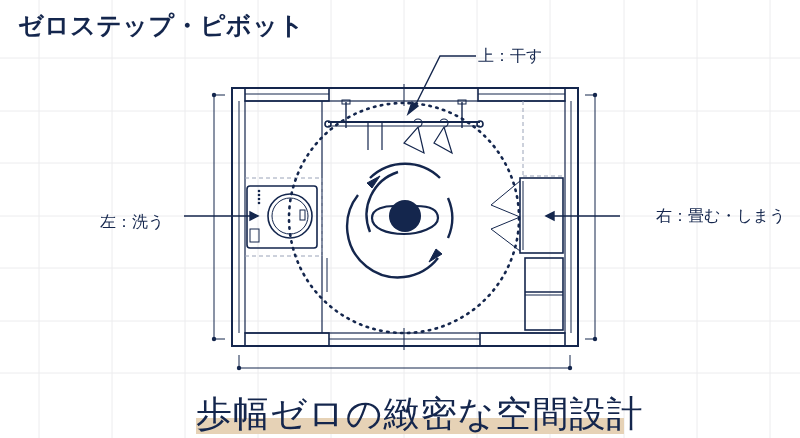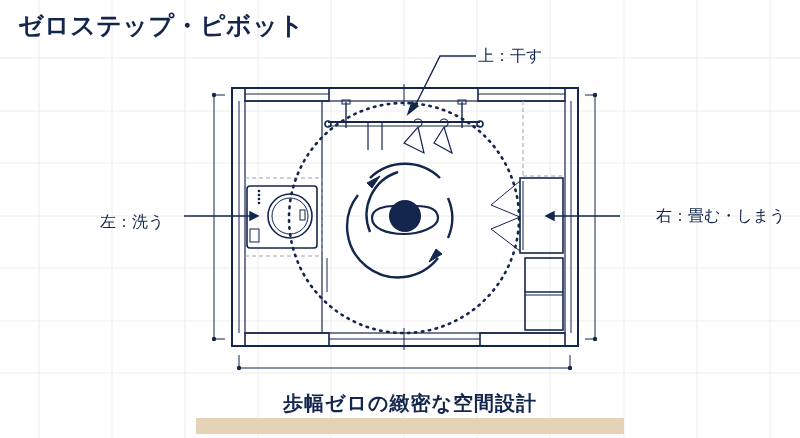--- a/index.html
+++ b/index.html
@@ -6,21 +6,21 @@
   body { width:800px; height:438px; background:#ffffff; overflow:hidden; position:relative;
          font-family:"DejaVu Sans", "Liberation Sans", sans-serif; color:#14264d; }
   .grid { position:absolute; left:0; top:0; width:800px; height:438px; }
   .title { position:absolute; left:18px; top:9px; font-size:25px; font-weight:bold; color:#14264d; letter-spacing:0.5px; white-space:nowrap; }
   .label { position:absolute; font-size:16px; font-weight:normal; color:#14264d; white-space:nowrap; }
   .label-top { left:478px; top:46px; }
   .label-left { left:100px; top:212px; }
   .label-right { left:624px; top:206px;margin-left:32px; }
   .subtitle-wrap { position:absolute; left:196px; top:390px; width:428px; height:44px; }
   .subtitle-band { position:absolute; left:0; right:0; bottom:0; height:16px; background:#e6d2b6; }
-  .subtitle { position:absolute; left:0; right:0; top:0; text-align:center; font-size:20px; font-weight:bold; color:#14264d; white-space:nowrap; letter-spacing:1px; }
+  .subtitle { position:absolute; left:0; right:0; top:0; text-align:center; font-size:36px; font-weight:normal; color:#14264d; white-space:nowrap; letter-spacing:1px; }
   svg.plan { position:absolute; left:0; top:0; }
 </style>
 </head>
 <body>
 
 <svg class="grid" width="800" height="438" viewBox="0 0 800 438">
   <g stroke="#ececee" stroke-width="1">
     <line x1="39" y1="0" x2="39" y2="438"></line>
     <line x1="112" y1="0" x2="112" y2="438"></line>
     <line x1="185" y1="0" x2="185" y2="438"></line>

